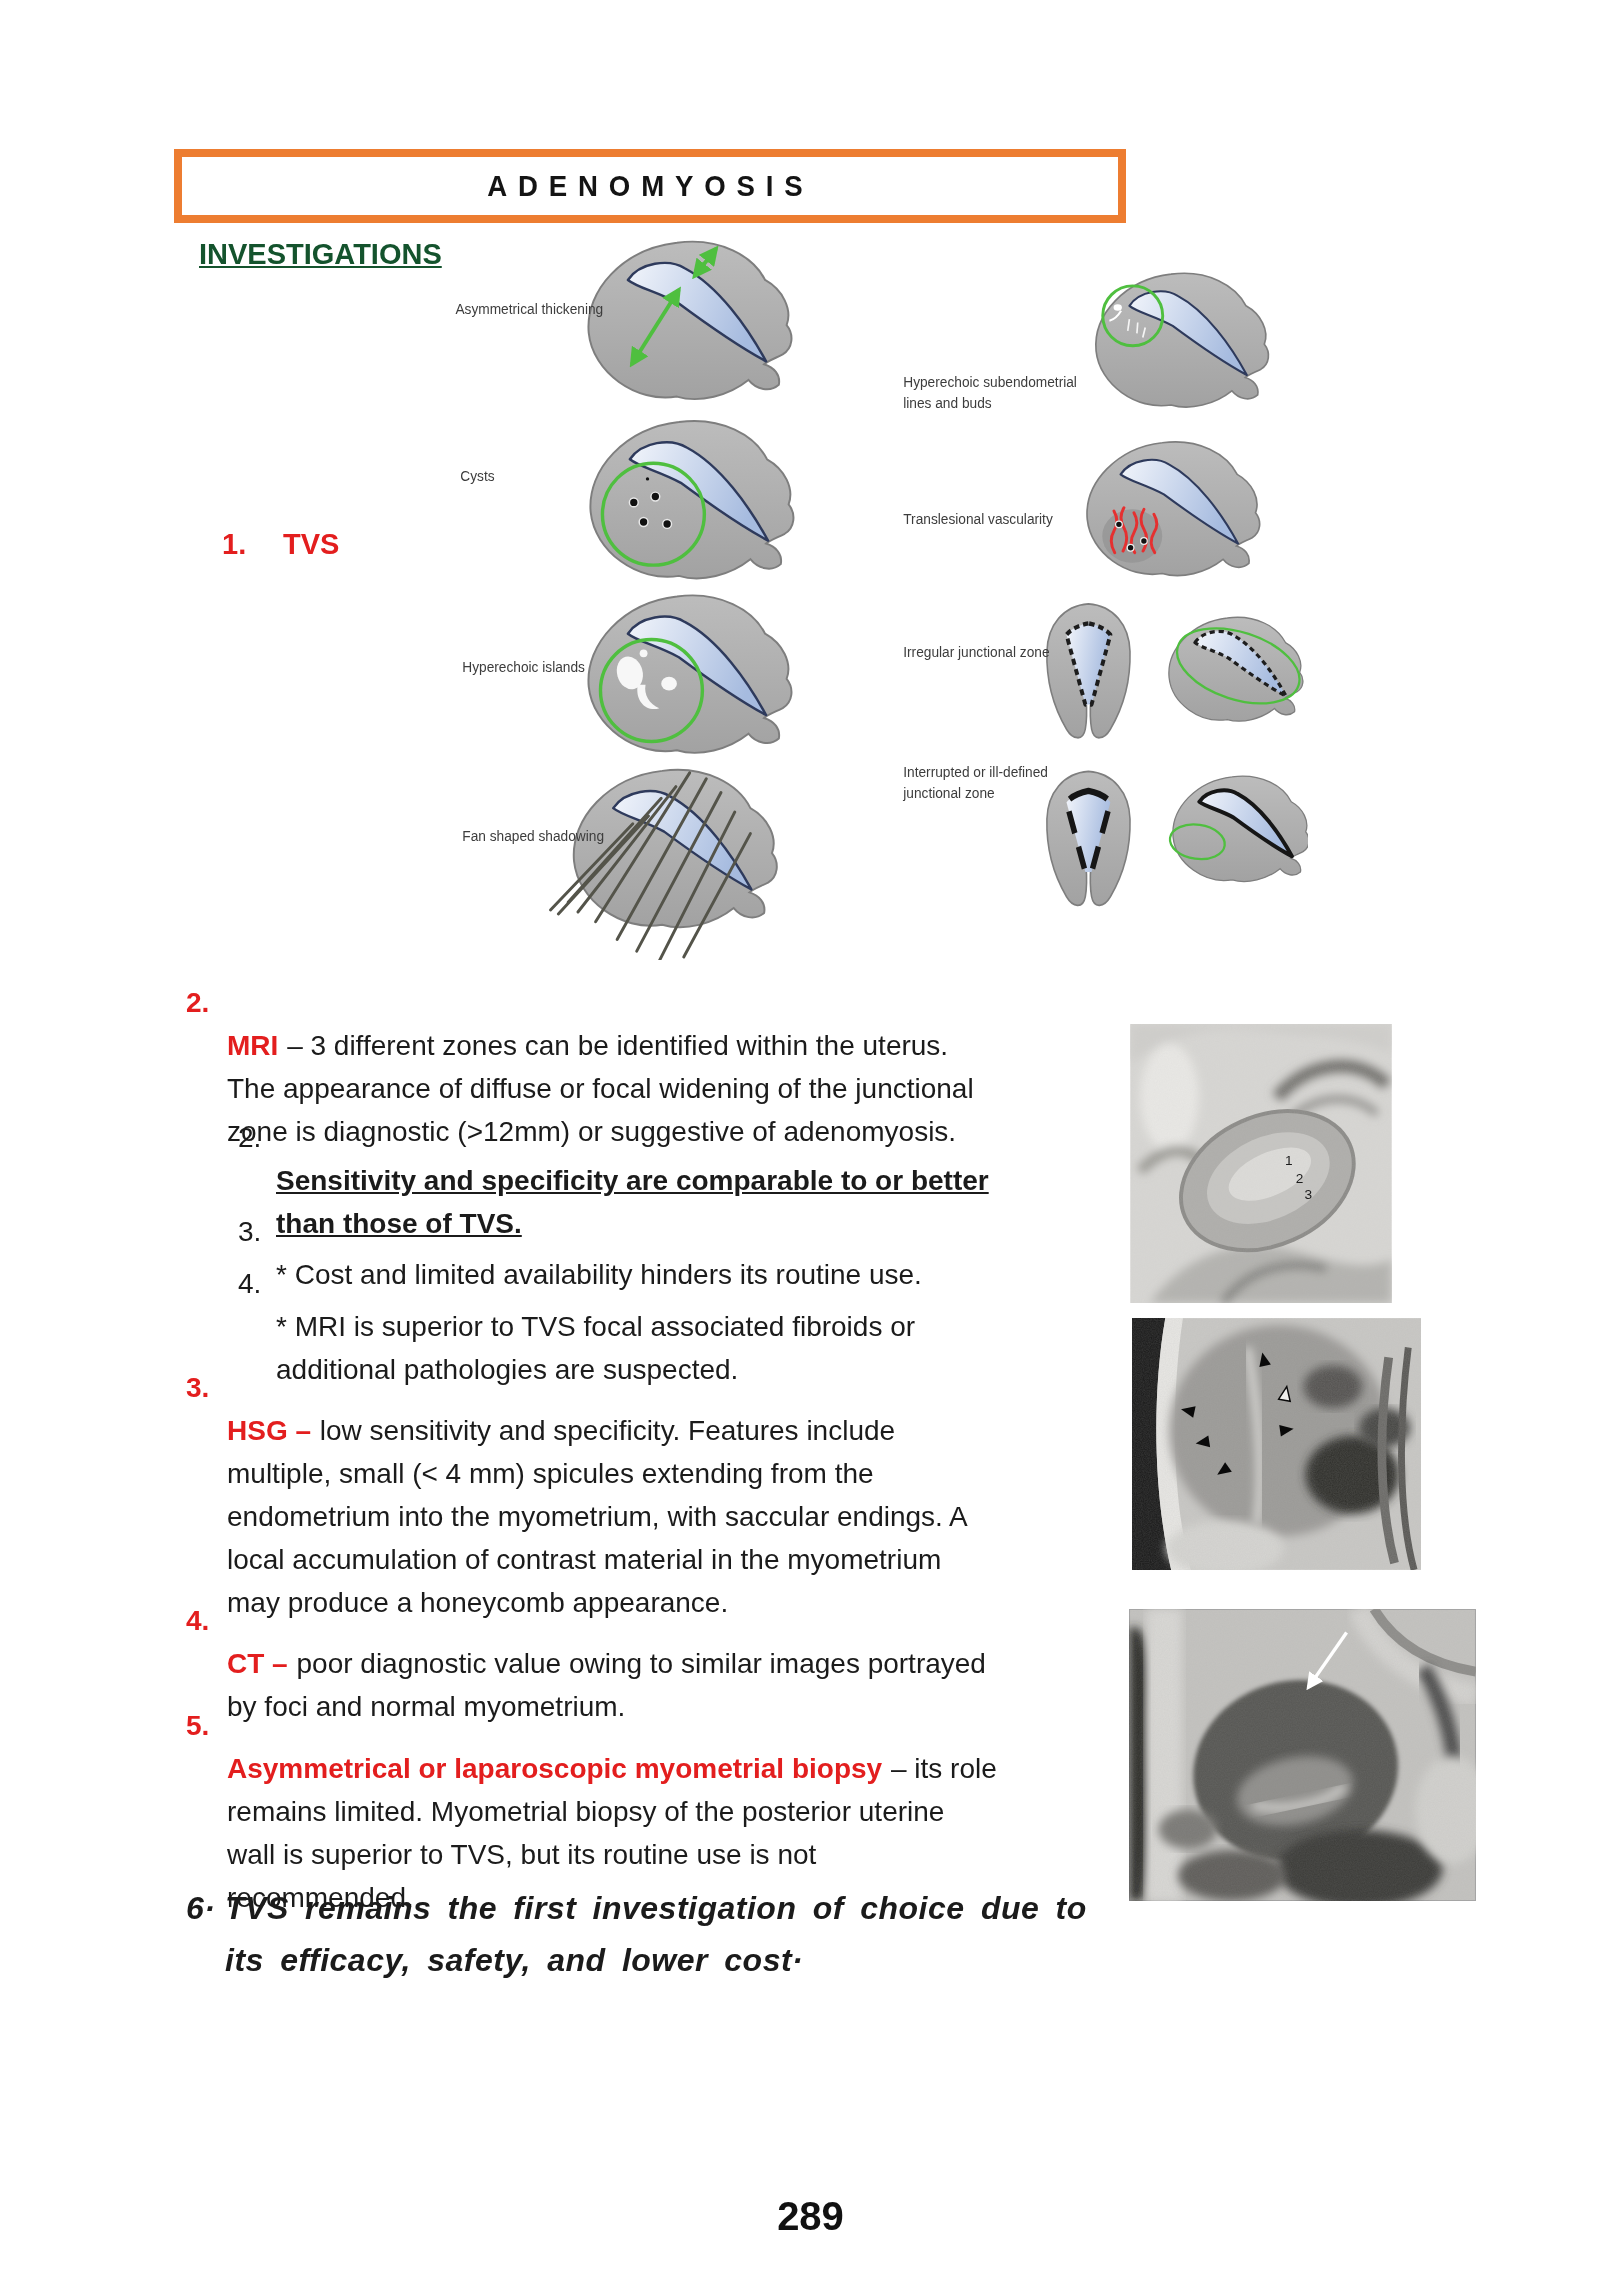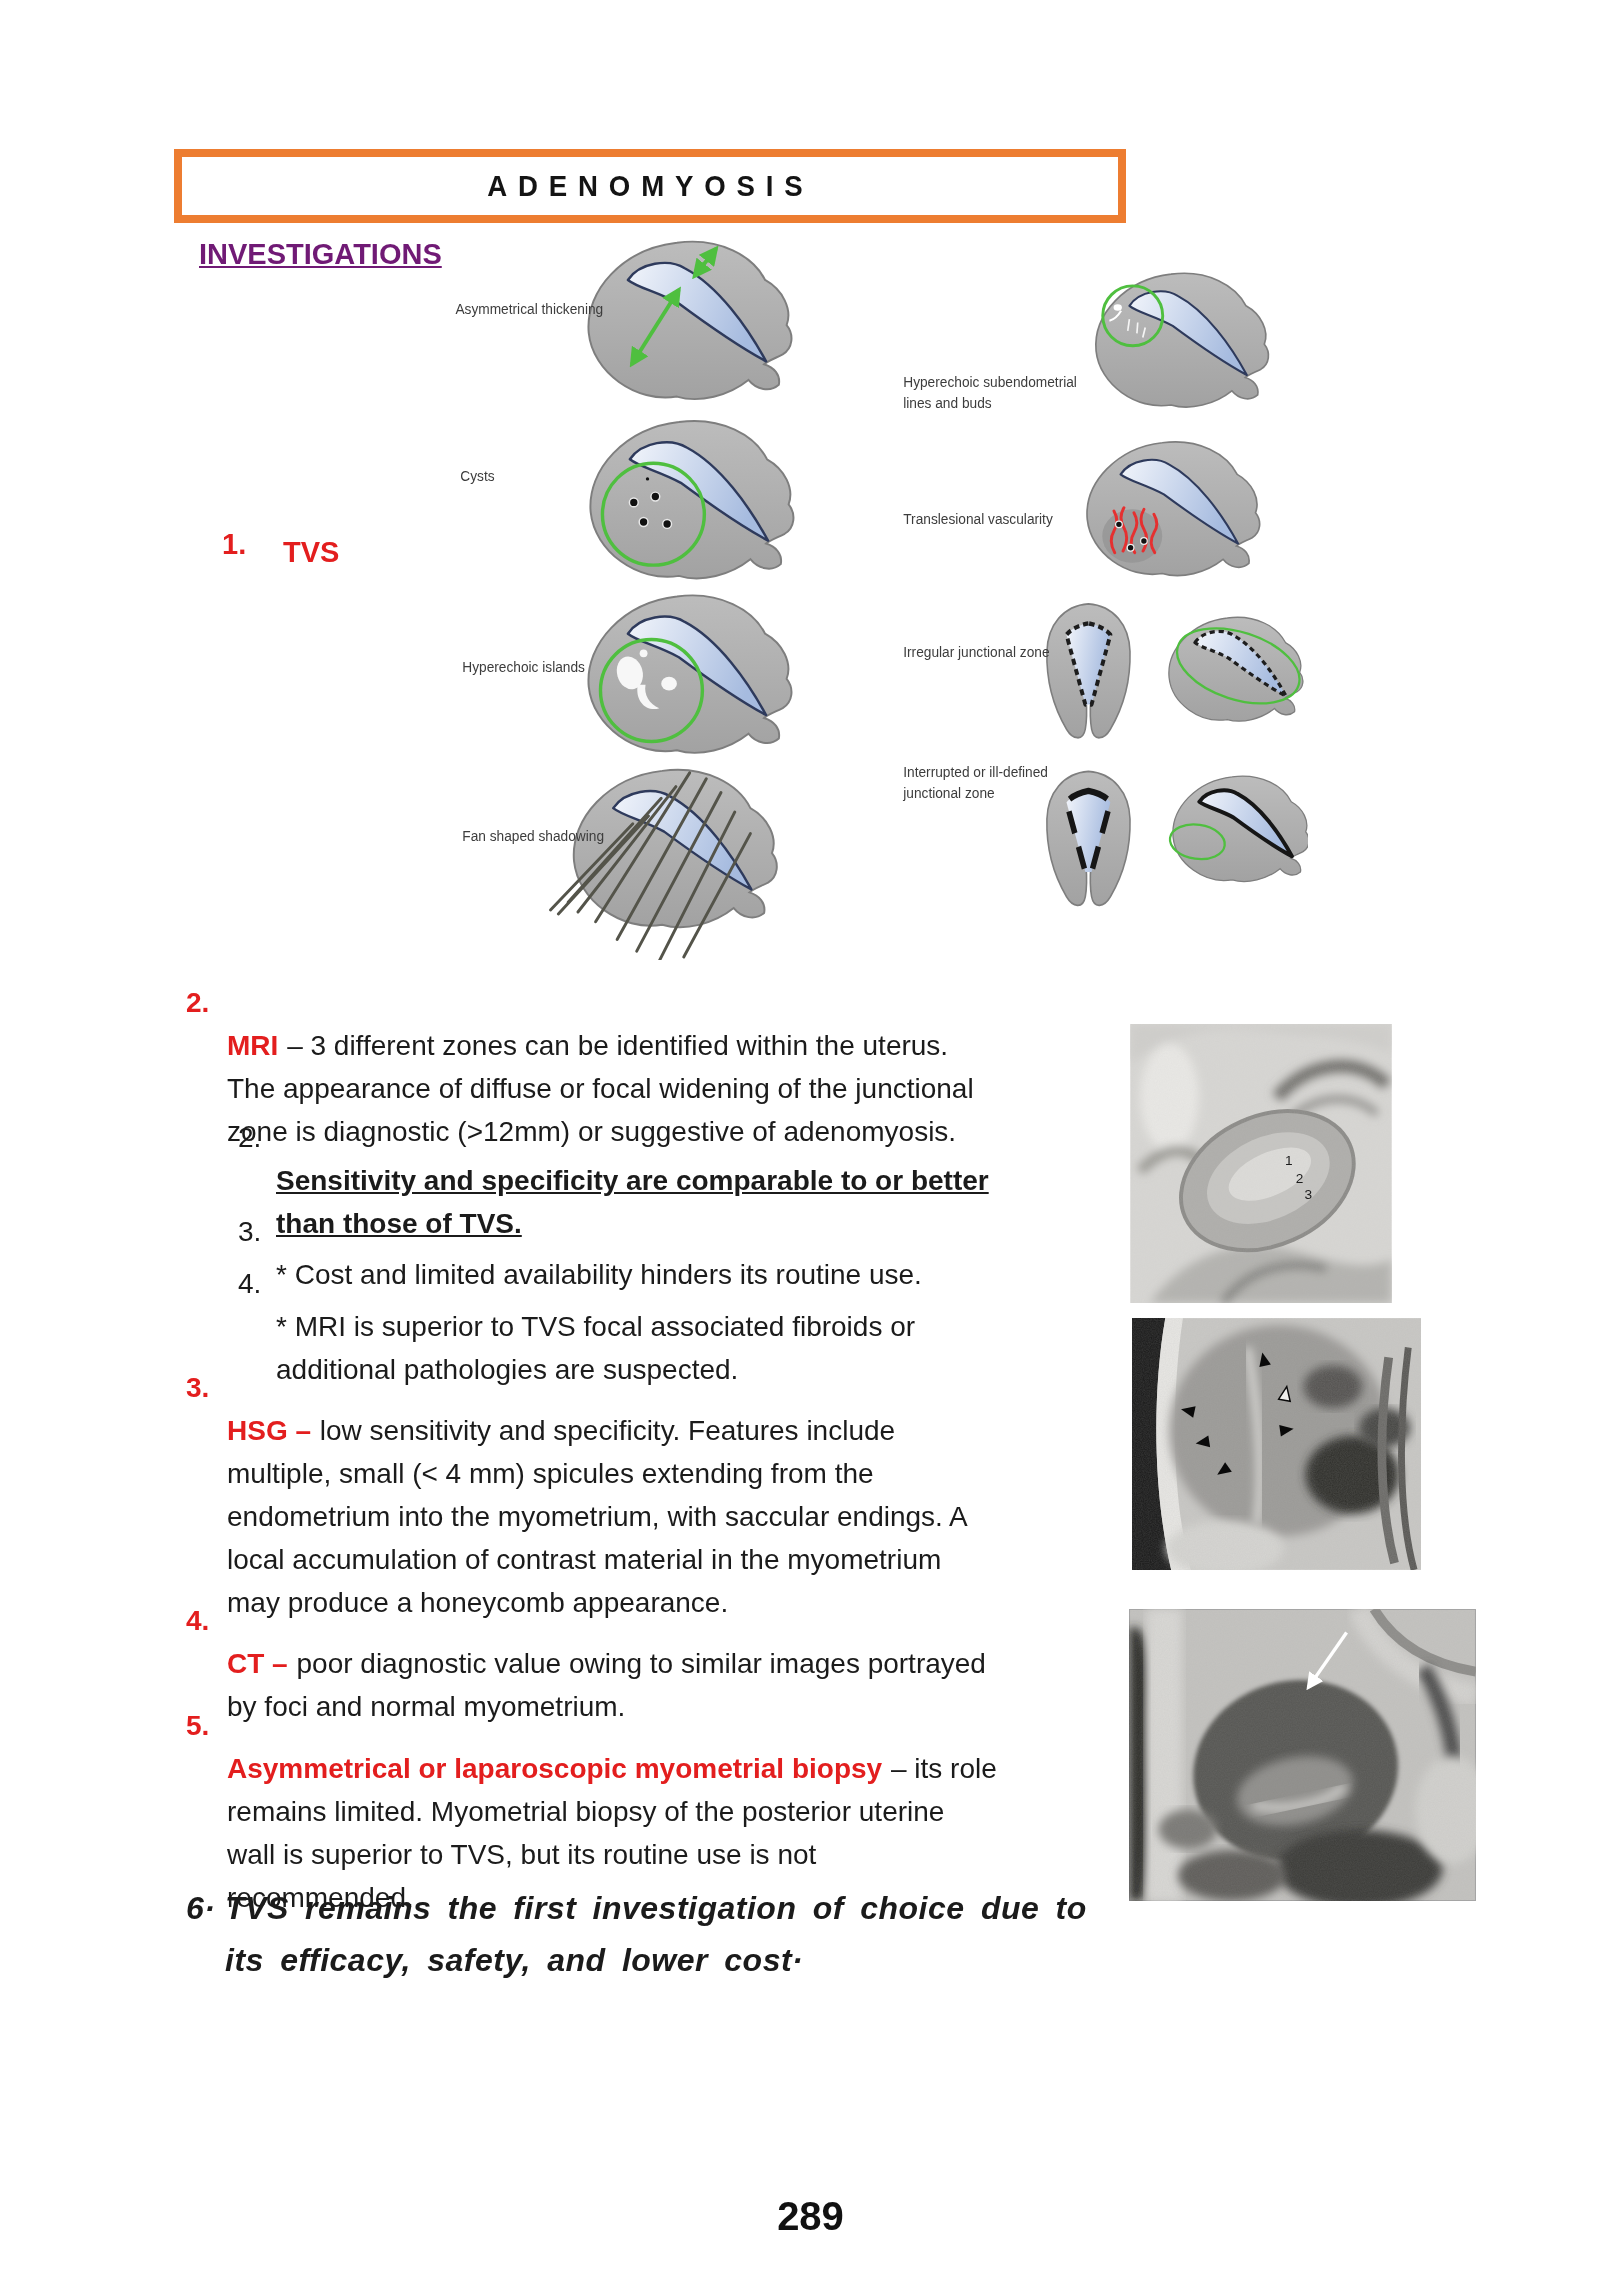--- a/index.html
+++ b/index.html
@@ -7,21 +7,21 @@
         font-family:"Liberation Sans",sans-serif;color:#1b1b1b;}
 
   
   .title-box{position:absolute;left:174px;top:149px;width:952px;height:74px;
              border:8.8px solid #ED7D31;box-sizing:border-box;
              display:flex;align-items:center;justify-content:center;}
   .title-box .t{font-size:30px;font-weight:600;color:#141414;letter-spacing:11.8px;
                 transform:scaleX(.92);white-space:nowrap;}
 
   .investigations{position:absolute;left:199px;top:238px;font-size:29px;font-weight:bold;
-                  text-decoration:underline;color:#701a75;}
+                  text-decoration:underline;color:#14532d;}
 
   
   .figure{position:absolute;left:426px;top:230px;width:882px;height:730px;}
   .flabel{font-family:"Liberation Sans",sans-serif;font-size:14px;fill:#3d3d3d;}
   .ubody{fill:url(#gBody);stroke:#7e7e7e;stroke-width:2;}
   .ucav{fill:url(#gCav);stroke:#2e3a5c;stroke-width:2.5;stroke-linejoin:round;}
   .cav-irr{fill:url(#gCav);stroke:#1d1d1d;stroke-width:5;stroke-dasharray:8 6;stroke-linejoin:round;}
   .cav-thick{fill:url(#gCav);stroke:#161616;stroke-width:6;stroke-linejoin:round;}
   .jz-irr{fill:url(#gCav);stroke:#1d1d1d;stroke-width:5;stroke-dasharray:7 5;stroke-linejoin:round;}
   .jz-int{fill:url(#gCav);stroke:#161616;stroke-width:7;stroke-dasharray:26 16;stroke-linejoin:round;}
@@ -35,21 +35,21 @@
   .li{position:absolute;display:flex;font-size:28px;line-height:43px;color:#1b1b1b;}
   .li .num{flex:0 0 auto;color:#e31e1e;font-weight:bold;}
   .li-main{left:186px;} .li-main .num{width:41px;}
   .li-sub{left:238px;}  .li-sub .num{width:38px;color:#1b1b1b;font-weight:400;}
   .itext{white-space:pre-line;width:980px;}
   .itext.w800{width:804px;}
   .term{color:#e31e1e;font-weight:bold;margin-right:8.8px;margin-top:8px;}
   .u{text-decoration:underline;font-weight:bold;}
   .tvs-item{position:absolute;left:222px;top:527px;display:flex;font-size:29px;line-height:35px;}
   .tvs-item .num{width:61px;color:#e31e1e;font-weight:bold;}
-  .tvs-item .lbl{color:#e31e1e;font-weight:bold;margin-top:8px;}
+  .tvs-item .lbl{color:#e31e1e;font-weight:bold;}
   .note{font-size:32px;line-height:52px;font-style:italic;font-weight:bold;
         letter-spacing:0.5px;word-spacing:6.9px;}
   .note .num{color:#1b1b1b;width:39px;font-style:italic;font-weight:bold;}
   .note .itext{width:941px;font-style:italic;}
 
   
   .mri{position:absolute;}
   .mri1{left:1130px;top:1024px;}
   .mri2{left:1132px;top:1318px;}
   .mri3{left:1129px;top:1609px;}

